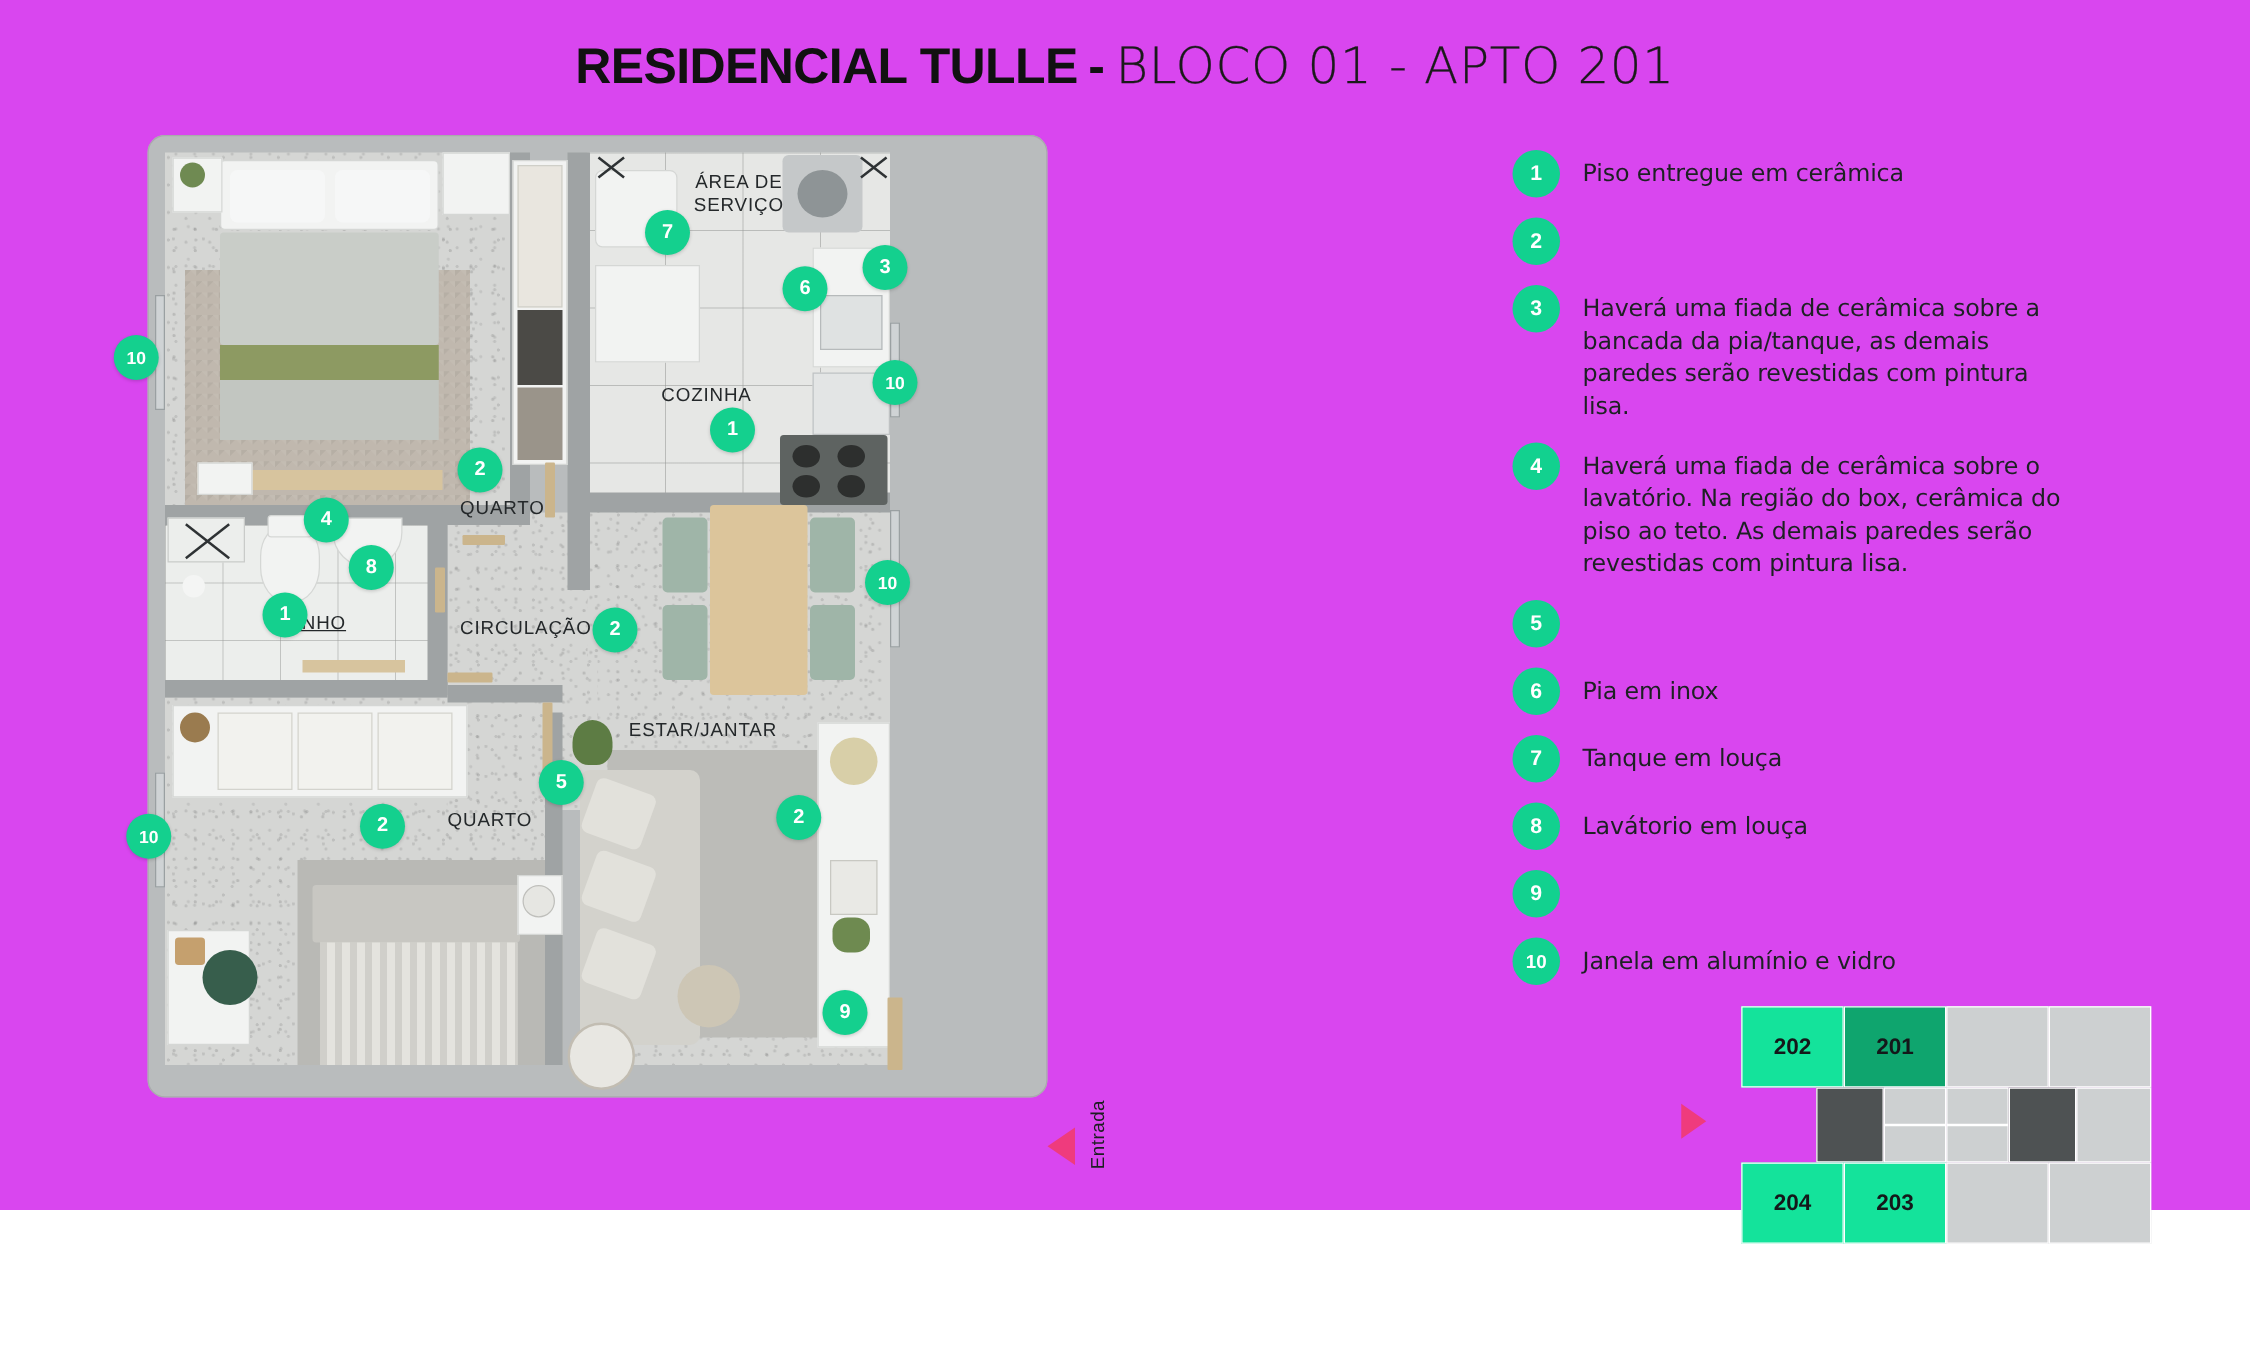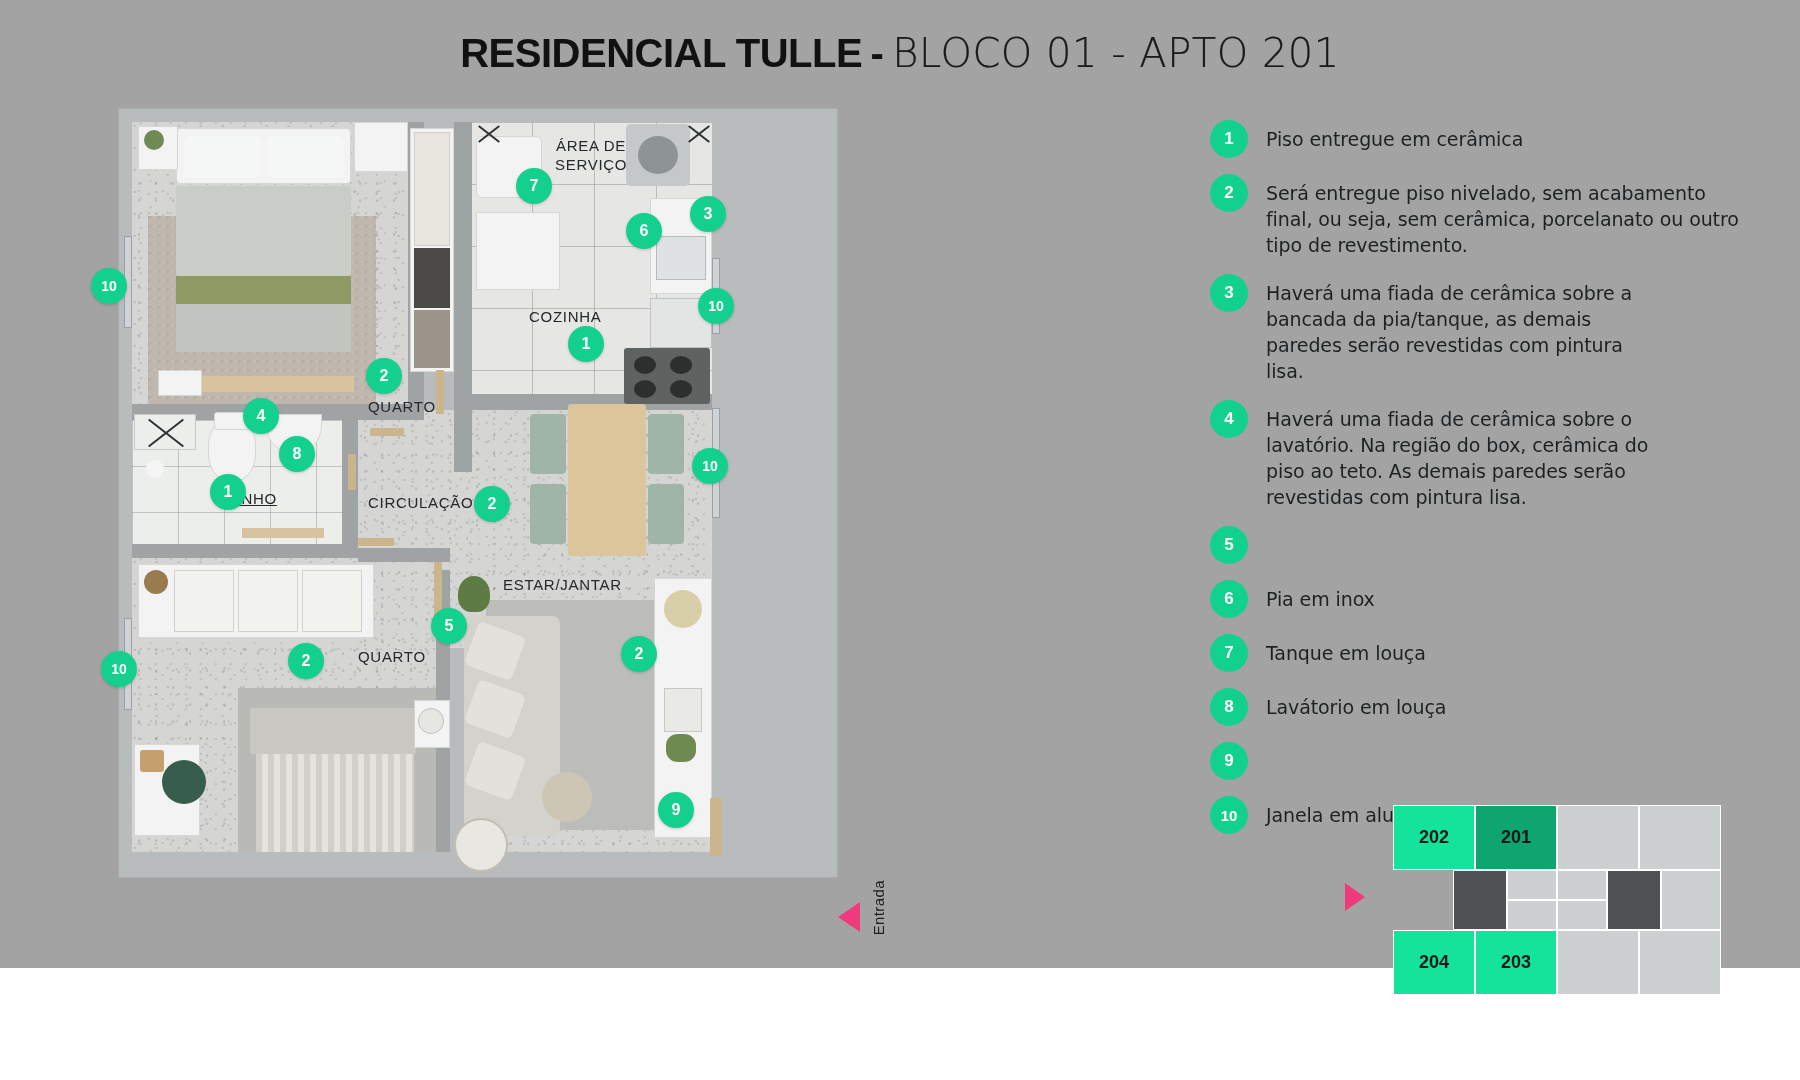--- a/index.html
+++ b/index.html
@@ -7,21 +7,21 @@
     margin: 0; padding: 0;
     width: 1800px; height: 1080px;
     background: #ffffff;
     font-family: "Liberation Sans", sans-serif;
     overflow: hidden;
   }
 
   #page {
     position: relative;
     width: 1800px; height: 968px;
-    background: #a3a3a3;
+    background: #d946ef;
   }
 
   
   .title-bar {
     position: absolute;
     top: 30px; left: 0; width: 1800px;
     text-align: center;
     white-space: nowrap;
   }
   .title-strong {
@@ -49,20 +49,21 @@
   
   #plan-wrap {
     position: absolute;
     left: 118px; top: 108px;
     width: 720px; height: 770px;
   }
   #plan {
     position: absolute; inset: 0;
     background: #b9bcbd;
     box-shadow: 0 0 0 1px #a8abac inset;
+    border-radius: 14px;
   }
   
   .floor {
     position: absolute;
     background: #d8d8d6;
   }
   
   .floor-concrete {
     background-color: #d5d6d4;
     background-image:
@@ -401,21 +402,20 @@
 
   <div id="legend">
 
     <div class="legend-item">
       <div class="legend-badge">1</div>
       <div class="legend-text">Piso entregue em cerâmica</div>
     </div>
 
     <div class="legend-item">
       <div class="legend-badge">2</div>
-      <div class="legend-text">Será entregue piso nivelado, sem acabamento final, ou seja, sem cerâmica, porcelanato ou outro tipo de revestimento.</div>
     </div>
 
     <div class="legend-item">
       <div class="legend-badge">3</div>
       <div class="legend-text" style="max-width:400px;">Haverá uma fiada de cerâmica sobre a bancada da pia/tanque, as demais paredes serão revestidas com pintura lisa.</div>
     </div>
 
     <div class="legend-item">
       <div class="legend-badge">4</div>
       <div class="legend-text" style="max-width:400px;">Haverá uma fiada de cerâmica sobre o lavatório. Na região do box, cerâmica do piso ao teto. As demais paredes serão revestidas com pintura lisa.</div>

